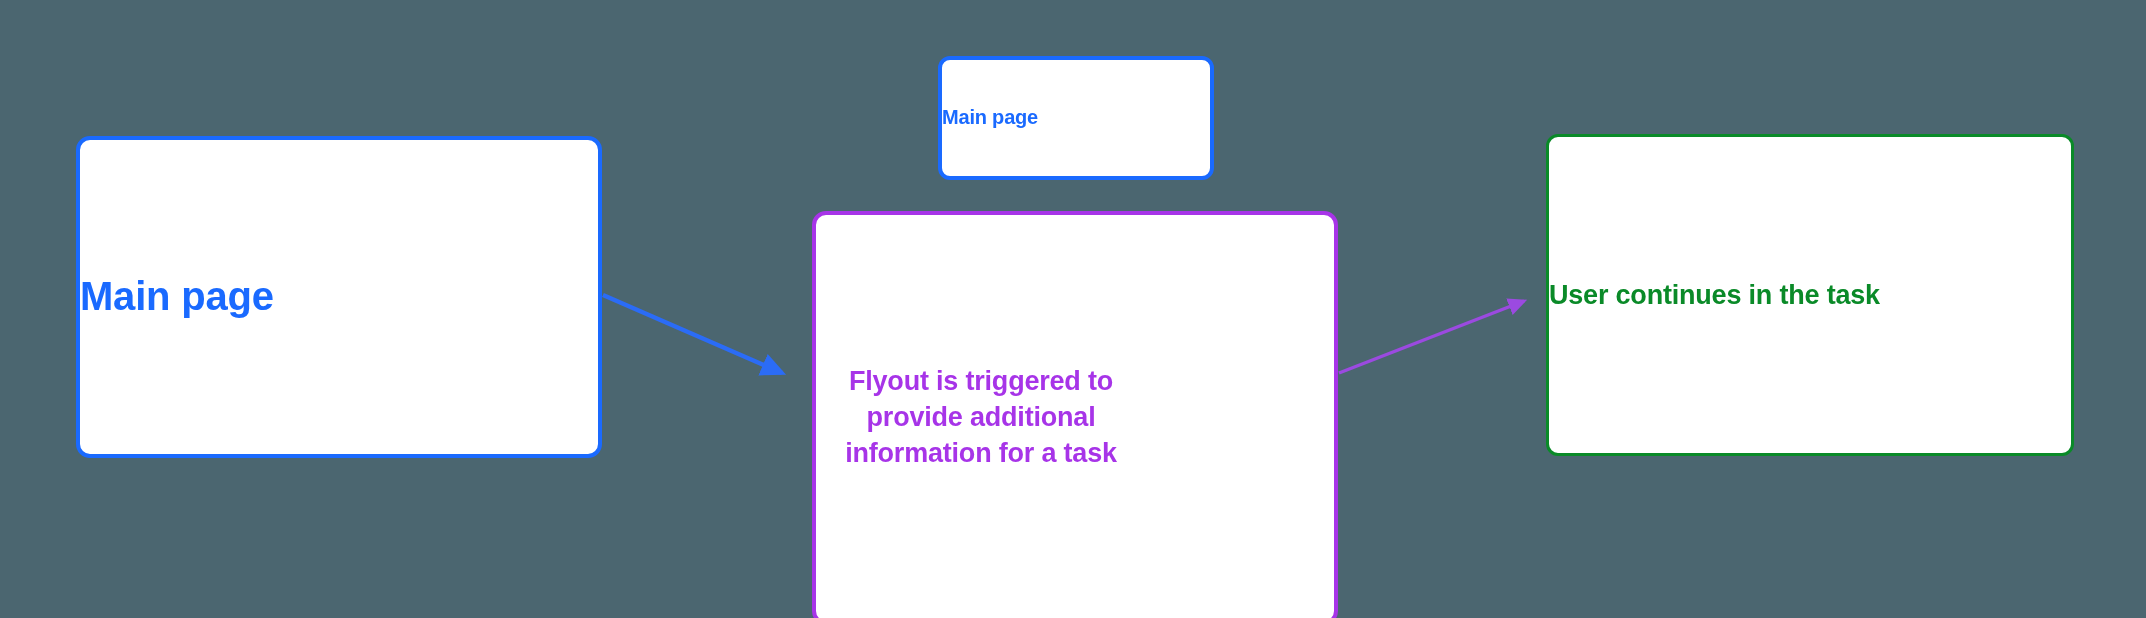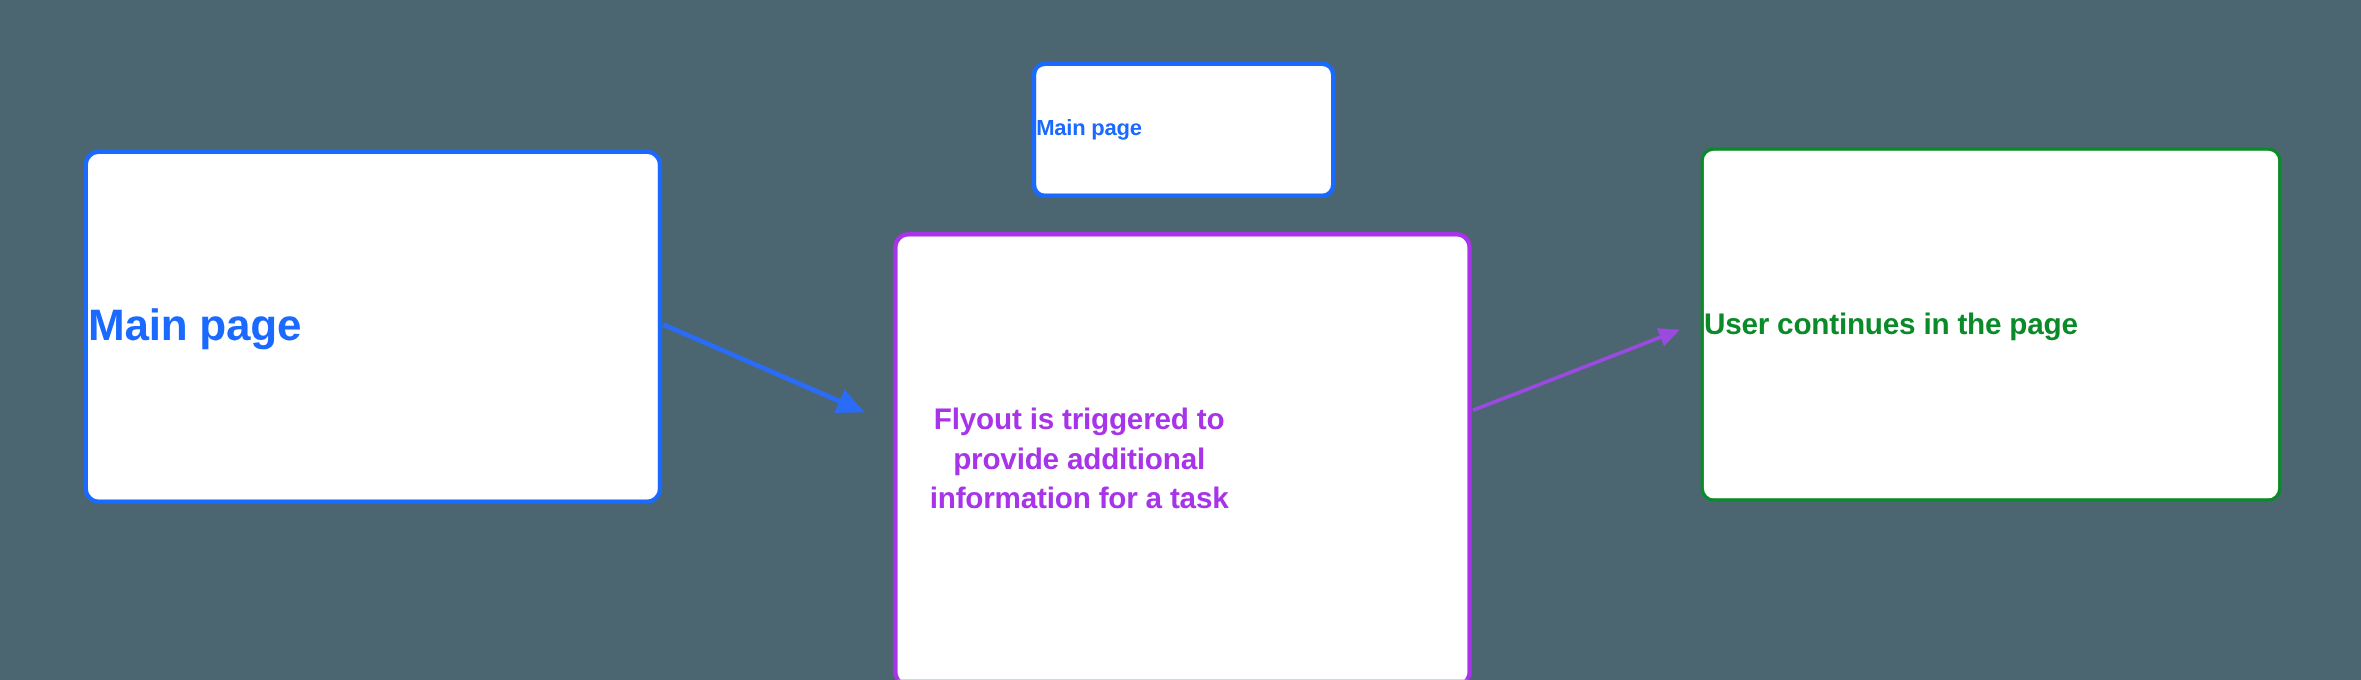--- a/index.html
+++ b/index.html
@@ -126,16 +126,16 @@
 
   <div class="node" id="node-main-page-small">
     <span class="node-label">Main page</span>
   </div>
 
   <div class="node" id="node-flyout">
     <span class="node-label">Flyout is triggered to provide additional information for a task</span>
   </div>
 
   <div class="node" id="node-continue">
-    <span class="node-label">User continues in the page</span>
+    <span class="node-label">User continues in the task</span>
   </div>
 
 </div>
 
 </body></html>

